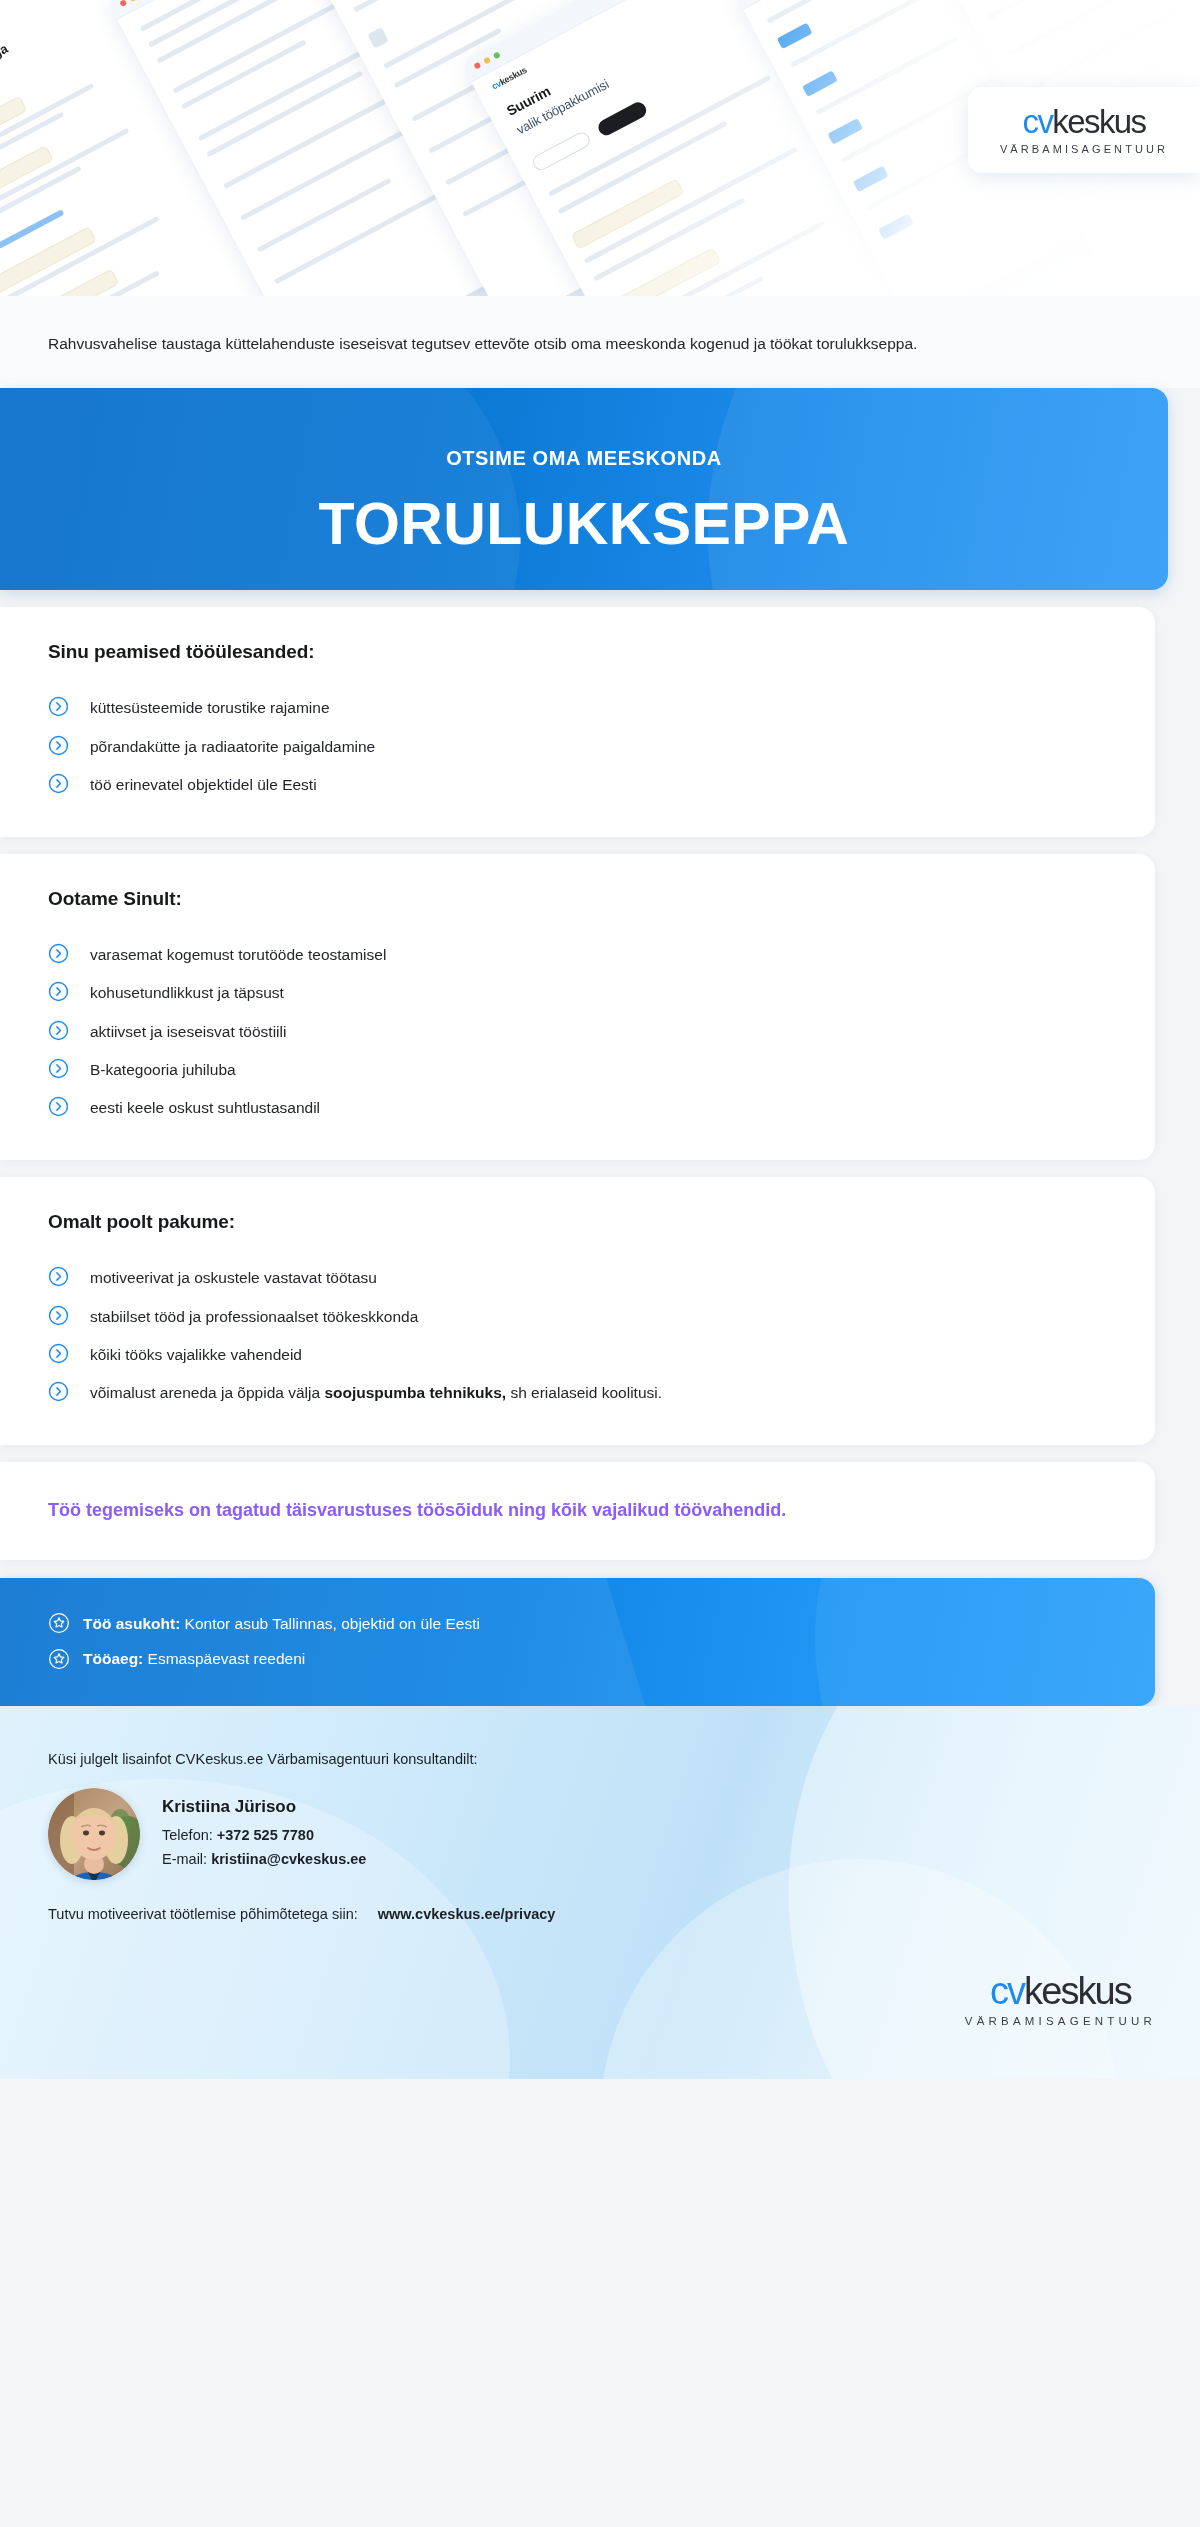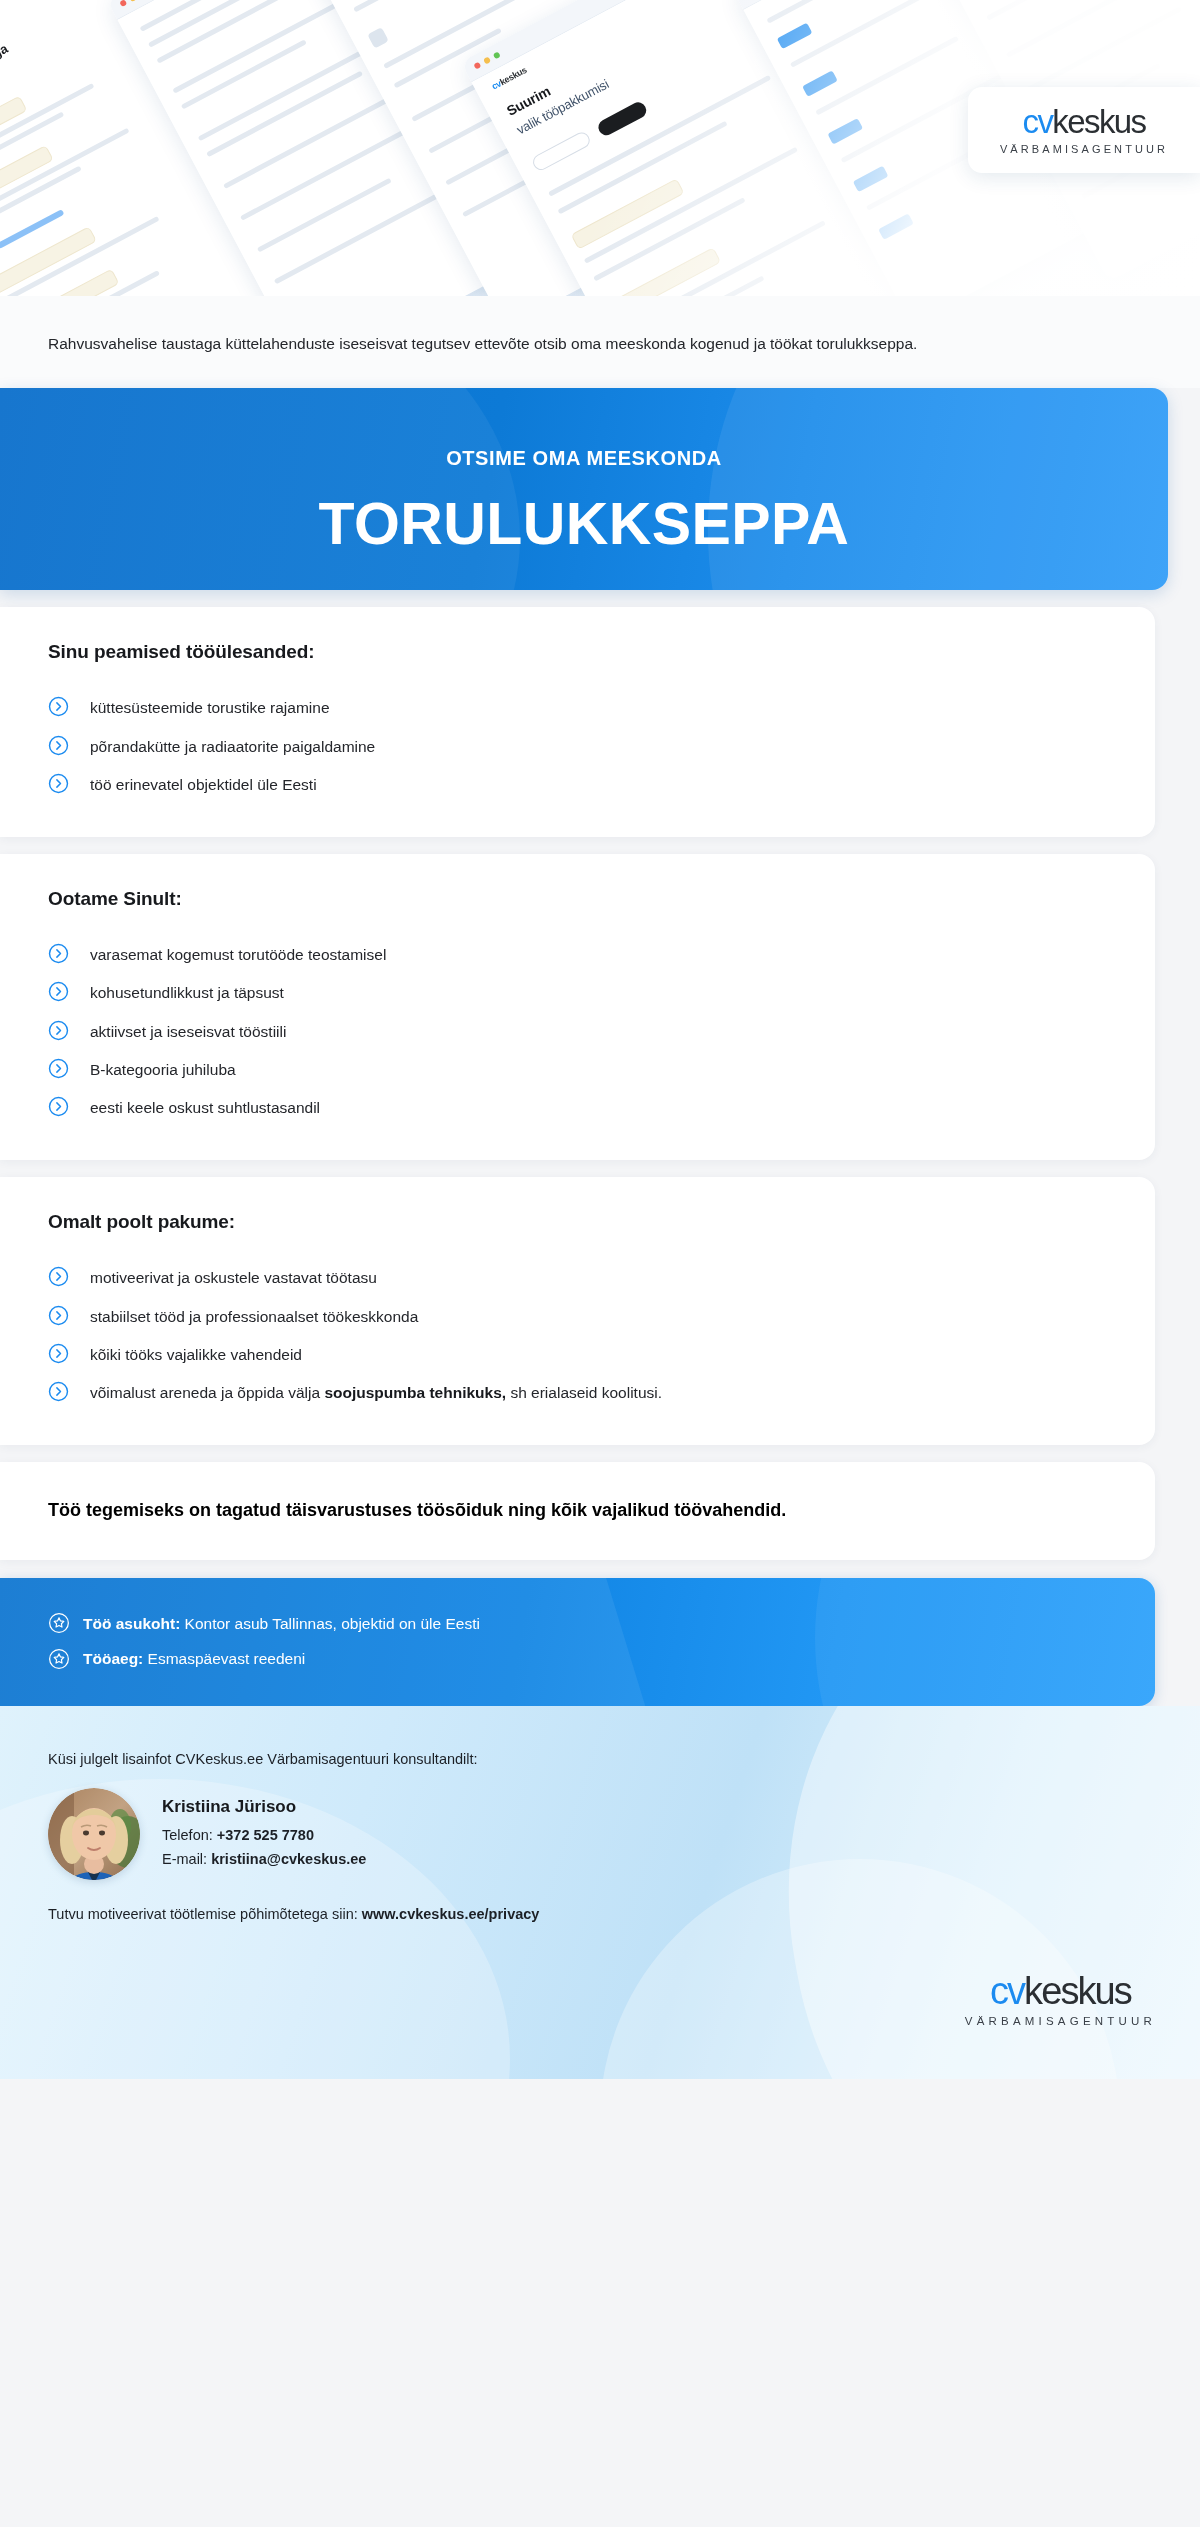--- a/index.html
+++ b/index.html
@@ -273,21 +273,21 @@
   .ico-chev {
     flex: none;
     width: 21px; height: 21px;
     margin-top: 1px;
   }
 
   .statement {
     font-size: 18px;
     font-weight: 700;
     line-height: 1.62;
-    color: #000000;
+    color: #8b5cf6;
   }
 
   
   .infobar {
     position: relative;
     width: 1155px;
     margin-top: 18px;
     border-radius: 0 16px 16px 0;
     background: linear-gradient(100deg, #0c75d0 0%, #1185e4 45%, #2197f4 72%, #2ea2fb 100%);
     padding: 28px 48px 30px 48px;
@@ -387,21 +387,21 @@
     color: #1c2026;
   }
   .contact-info .crow b { font-weight: 700; }
 
   .privacy {
     position: relative;
     margin-top: 26px;
     font-size: 14.5px;
     color: #1c2026;
   }
-  .privacy b { font-weight: 700; }
+  .privacy b { font-weight: 700; margin-left: 16px; }
 
   .footer-logo {
     position: absolute;
     right: 44px;
     bottom: 52px;
     text-align: center;
     z-index: 3;
   }
   .footer-logo .logo-wordmark { font-size: 38px; letter-spacing: -1.9px; }
   .footer-logo .logo-sub { font-size: 11.5px; letter-spacing: 4.2px; }

